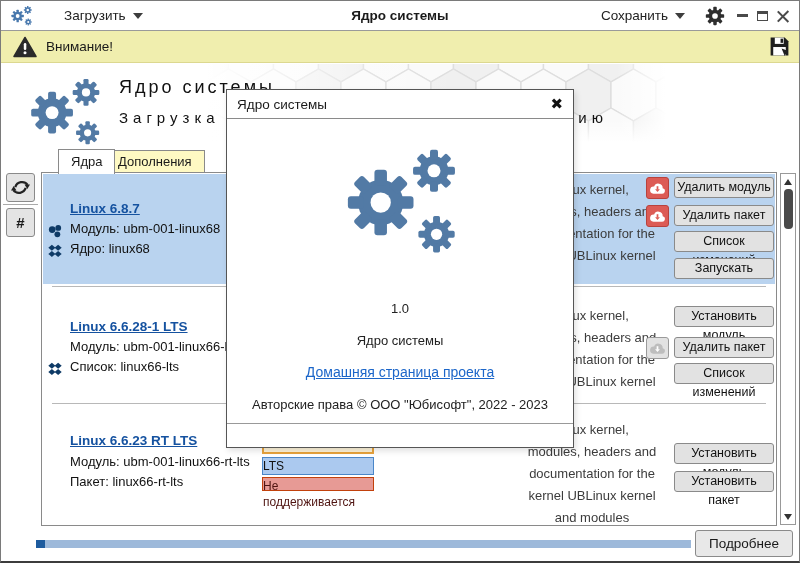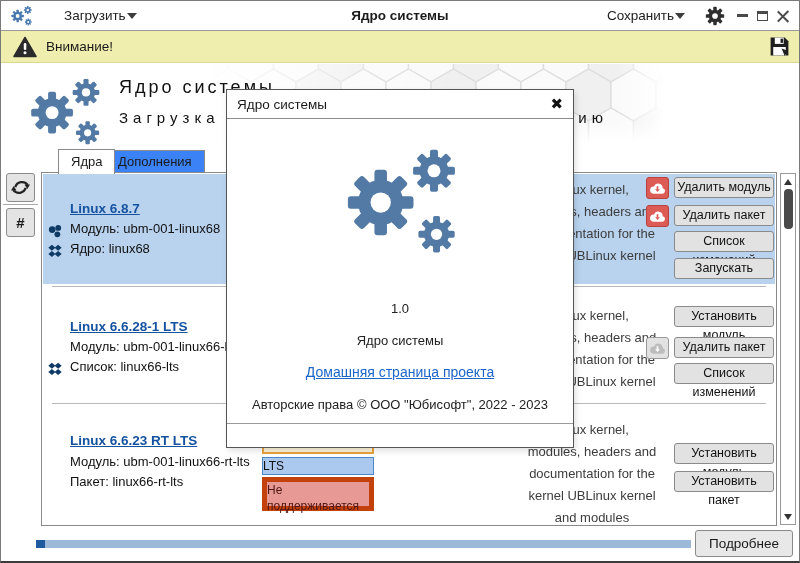--- a/index.html
+++ b/index.html
@@ -3,21 +3,21 @@
 <meta charset="utf-8">
 <style>
   * { margin:0; padding:0; box-sizing:border-box; }
   html,body { width:800px; height:563px; }
   body { font-family:"Liberation Sans","DejaVu Sans",sans-serif; font-size:13px; color:#1a1a1a; background:#fff; }
   .window { position:relative; width:800px; height:563px; border:1px solid #7a7a7a; border-bottom:2px solid #3c3c3c; background:#fff; overflow:hidden; }
 
   
   .toolbar { position:absolute; left:0; top:0; width:100%; height:30px; background:#fff; border-bottom:1px solid #9a9a9a; display:flex; align-items:center; }
   .app-ico { margin-left:8px; color:#4878ad; }
-  .tb-btn { display:flex; align-items:center; gap:1px; padding:0 10px; height:26px; cursor:default; font-size:13.5px; color:#222; }
+  .tb-btn { display:flex; align-items:center; gap:7px; padding:0 10px; height:26px; cursor:default; font-size:13.5px; color:#222; }
   .tb-load { margin-left:20px; }
   .caret { width:0; height:0; border-left:5px solid transparent; border-right:5px solid transparent; border-top:6px solid #3d3d3d; }
   .tb-title { position:absolute; left:0; right:0; text-align:center; font-weight:bold; font-size:13.5px; pointer-events:none; }
   .tb-right { margin-left:auto; display:flex; align-items:center;text-align:center; }
   .settings-gear { color:#2e2e2e; margin:0 12px 0 10px; }
   .winctl { display:flex; align-items:center; gap:9px; margin-right:10px; }
   .wc-min { width:11px; height:3px; background:#4a4a4a; }
   .wc-max { width:11px; height:10px; border:1.5px solid #4a4a4a; border-top:3.5px solid #4a4a4a; background:#fff; }
   .wc-close { position:relative; width:12px; height:12px; }
   .wc-close::before,.wc-close::after { content:""; position:absolute; left:5px; top:-1px; width:2.4px; height:15px; background:#4a4a4a; }
@@ -33,21 +33,21 @@
   .hexwrap { position:absolute; left:205px; top:63px; width:460px; height:78px; overflow:hidden; }
   .hexfade { position:absolute; left:205px; top:63px; width:460px; height:78px;
     background:linear-gradient(to right,#fff 0,rgba(255,255,255,.15) 170px,rgba(255,255,255,0) 260px),
                linear-gradient(to left,#fff 0,rgba(255,255,255,0) 50px),
                linear-gradient(to bottom,rgba(255,255,255,0) 72%,#fff 100%); }
   .logo { position:absolute; left:22px; top:68px; color:#527aa5; }
   .h-title { position:absolute; left:118px; top:76px; font-size:18px; letter-spacing:3px; color:#111; }
   .h-sub  { position:absolute; left:118px; top:108px; font-size:15px; letter-spacing:5px; color:#111; white-space:nowrap; }
 
   
-  .tab { position:absolute; top:149px; height:22px; padding:0 12px; line-height:22px; font-size:13px; border:1px solid #8a8a8a; border-bottom:none; background:#3b82f6; }
+  .tab { position:absolute; top:149px; height:22px; padding:0 12px; line-height:22px; font-size:13px; border:1px solid #8a8a8a; border-bottom:none; background:#fef9c3; }
   .tab.active { top:148px; height:25px; line-height:24px; background:#fff; z-index:3; }
   .tab-k { left:57px; } .tab-a { left:104px; }
 
   
   .sidebtn { position:absolute; left:5px; width:29px; height:29px; background:#e4e4e4; border:1px solid #8a8a8a; border-radius:3px; display:flex; align-items:center; justify-content:center; font-weight:bold; font-size:15px; }
   .sb-refresh { top:172px; } .sb-hash { top:207px; }
   .side-sep { position:absolute; left:2px; top:203px; width:35px; height:1px; background:#aaa; }
 
   
   .list { position:absolute; left:40px; top:171px; width:736px; height:354px; border:1px solid #8a8a8a; background:#fff; z-index:1; }
@@ -57,21 +57,21 @@
   .k-line { position:absolute; left:28px; font-size:13px; color:#111; white-space:nowrap; }
   .k-ico { position:absolute; left:6px; color:#0e3a66; }
   .desc { position:absolute; left:450px; width:200px; text-align:center; font-size:13px; line-height:22px; color:#3c3c3c; }
   .abtn { position:absolute; left:632px; width:100px; height:21px; background:#e2e2e2; border:1px solid #8a8a8a; border-radius:3px; font-size:12.5px; color:#111; text-align:center; line-height:19px; }
   .sqbtn { position:absolute; left:604px; width:23px; height:22px; border-radius:3px; display:flex; align-items:center; justify-content:center; }
   .sq-red { background:#dc5b55; border:1px solid #b8423d; }
   .sq-gray { background:#e2e2e2; border:1px solid #9a9a9a; }
   .badge { position:absolute; left:220px; width:112px; font-size:12px; line-height:16px; }
   .badge-pending { top:258px; height:23px; background:#fdf3d9; border:2px solid #e8a33d; }
   .badge-lts { top:284px; height:18px; background:#abc9ef; border:1px solid #4a86c8; color:#111; }
-  .badge-unsup { top:304px; height:34px; background:#e79a95; border:5px solid #c2410c; color:#501512; }
+  .badge-unsup { top:304px; height:14px; background:#e79a95; border:1px solid #c2410c; color:#501512; }
 
   
   .vscroll { position:absolute; left:779px; top:172px; width:16px; height:352px; border:1px solid #999; background:#fff; }
   .vs-up,.vs-dn { position:absolute; left:0; width:14px; height:13px; display:flex; align-items:center; justify-content:center; }
   .vs-up { top:1px; } .vs-dn { bottom:1px; }
   .tri-up { width:0; height:0; border-left:4.5px solid transparent; border-right:4.5px solid transparent; border-bottom:6px solid #333; }
   .tri-dn { width:0; height:0; border-left:4.5px solid transparent; border-right:4.5px solid transparent; border-top:6px solid #333; }
   .vs-thumb { position:absolute; left:2.5px; top:15px; width:9px; height:40px; background:#4a4a4a; border-radius:4px; }
 
   

